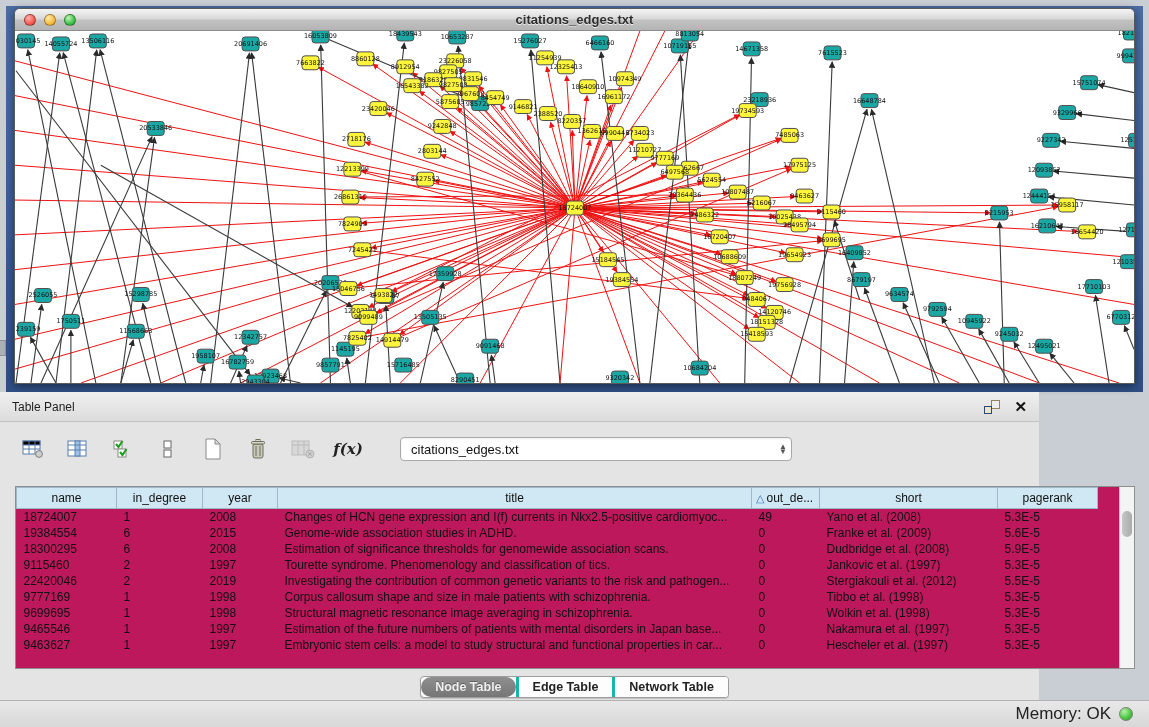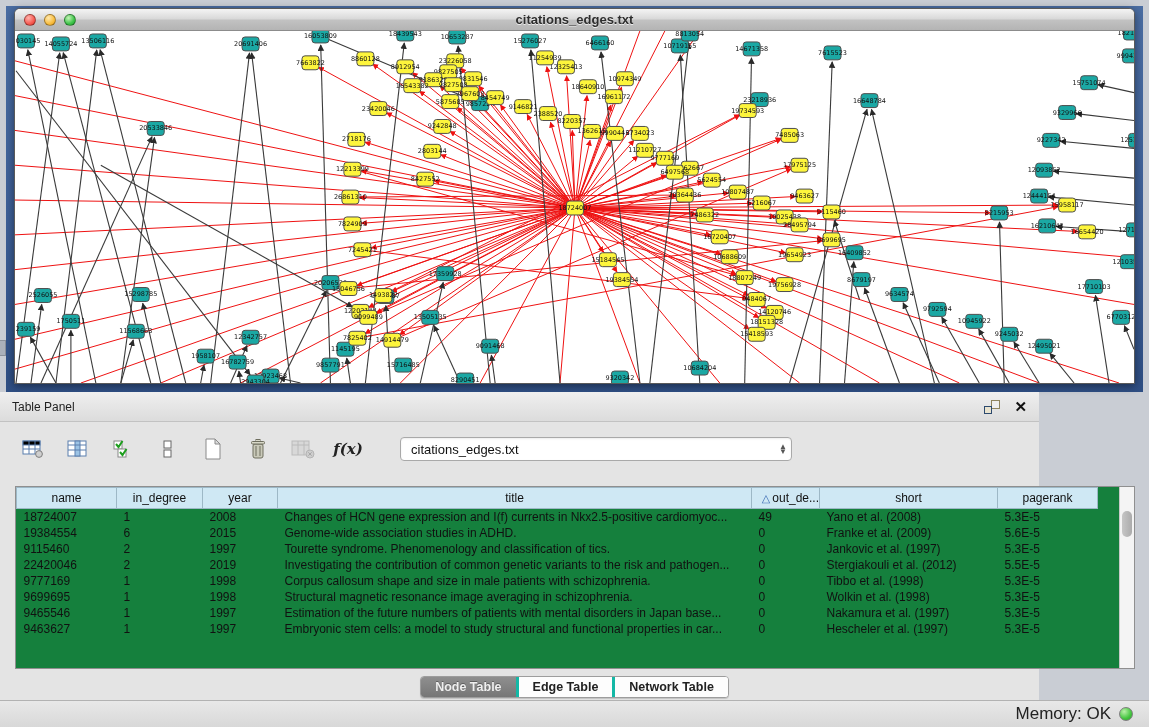--- a/index.html
+++ b/index.html
@@ -46,39 +46,39 @@
   .toolbar { display:flex; align-items:center; padding:12px 0 10px 18px; }
   .tool { width:30px; height:30px; display:flex; align-items:center; justify-content:center; margin-right:15px; }
   .tool svg { display:block; }
   .fx { font-family:"DejaVu Serif", serif; font-style:italic; font-weight:bold; font-size:15px; color:#222; }
   .combo { margin-left:22px; width:392px; height:24px; background:#fff; border:1px solid #a9a9a9; border-radius:4px;
            display:flex; align-items:center; padding:0 4px 0 10px; box-shadow:inset 0 1px 2px rgba(0,0,0,.08); }
   .combo-text { flex:1; font-size:13px; color:#111; }
   .combo-arrows { display:flex; flex-direction:column; align-items:center; line-height:5px; color:#555; font-size:8px; }
 
   
-  .table-wrap { position:absolute; left:15px; top:94px; width:1120px; height:183px; background:#15803d;
+  .table-wrap { position:absolute; left:15px; top:94px; width:1120px; height:183px; background:#be185d;
                 border:1px solid #8f8f8f; overflow:hidden; }
   table.grid { border-collapse:collapse; table-layout:fixed; width:1081px; }
   table.grid th { height:21px; background:#cfe8f4; border:1px solid #9db8c6; font-size:12px; font-weight:normal;
                   color:#111; text-align:center; overflow:hidden; white-space:nowrap; }
-  table.grid th.sorted { text-align:right; padding-left:4px; }
+  table.grid th.sorted { text-align:left; padding-left:4px; }
   .sort-tri { color:#3c6cb4; font-size:11px; margin-right:2px; }
   table.grid td { height:16px; font-size:12px; color:#111; white-space:nowrap; overflow:hidden; padding:0 2px 0 7px; }
   .c0{width:100px} .c1{width:86px} .c2{width:75px} .c3{width:474px} .c4{width:68px} .c5{width:178px} .c6{width:100px}
   .vscroll { position:absolute; right:0; top:0; width:15px; height:100%; background:#f4f4f4; border-left:1px solid #c9c9c9; }
   .vthumb { position:absolute; left:2px; top:24px; width:10px; height:26px; background:linear-gradient(90deg,#c6c6c6,#ababab); border-radius:5px; }
 
   
   .tabs-row { position:absolute; left:0; top:284px; width:1149px; text-align:center; }
   .seg { display:inline-flex; border:1px solid #9d9d9d; border-radius:4px; overflow:hidden; background:#fff;
          box-shadow:0 1px 1px rgba(0,0,0,.15); }
   .seg .tab { padding:3px 14px; font-size:12.5px; font-weight:bold; color:#222; border-left:3px solid #14b8a6; background:#fdfdfd; }
   .seg .tab:first-child { border-left:none; }
-  .seg .tab.sel { background:linear-gradient(180deg,#8f8f8f,#767676); color:#efefef; text-shadow:0 -1px 0 rgba(0,0,0,.3); }
+  .seg .tab.sel { background:linear-gradient(180deg,#8f8f8f,#767676); color:#efefef; text-shadow:0 -1px 0 rgba(0,0,0,.3);border-radius:10px; }
 
   
   .status { position:absolute; left:0; top:700px; width:1149px; height:27px; background:linear-gradient(180deg,#e8e8e8,#d8d8d8);
             border-top:1px solid #b2b2b2; display:flex; align-items:center; justify-content:flex-end; padding-right:16px; }
   .mem-label { font-size:17px; color:#222; margin-right:8px; }
   .mem-dot { width:14px; height:14px; border-radius:50%; border:1px solid #7e7e7e;
              background:radial-gradient(circle at 35% 30%,#b9f0a8,#44c53f 60%,#2f9b2c); }
 </style>
 </head>
 <body>
@@ -892,20 +892,29 @@
           <tr>
             <td class="c0">19384554</td>
             <td class="c1">6</td>
             <td class="c2">2015</td>
             <td class="c3">Genome-wide association studies in ADHD.</td>
             <td class="c4">0</td>
             <td class="c5">Franke et al. (2009)</td>
             <td class="c6">5.6E-5</td>
           </tr>
           <tr>
+            <td class="c0">18300295</td>
+            <td class="c1">6</td>
+            <td class="c2">2008</td>
+            <td class="c3">Estimation of significance thresholds for genomewide association scans.</td>
+            <td class="c4">0</td>
+            <td class="c5">Dudbridge et al. (2008)</td>
+            <td class="c6">5.9E-5</td>
+          </tr>
+          <tr>
             <td class="c0">9115460</td>
             <td class="c1">2</td>
             <td class="c2">1997</td>
             <td class="c3">Tourette syndrome. Phenomenology and classification of tics.</td>
             <td class="c4">0</td>
             <td class="c5">Jankovic et al. (1997)</td>
             <td class="c6">5.3E-5</td>
           </tr>
           <tr>
             <td class="c0">22420046</td>

